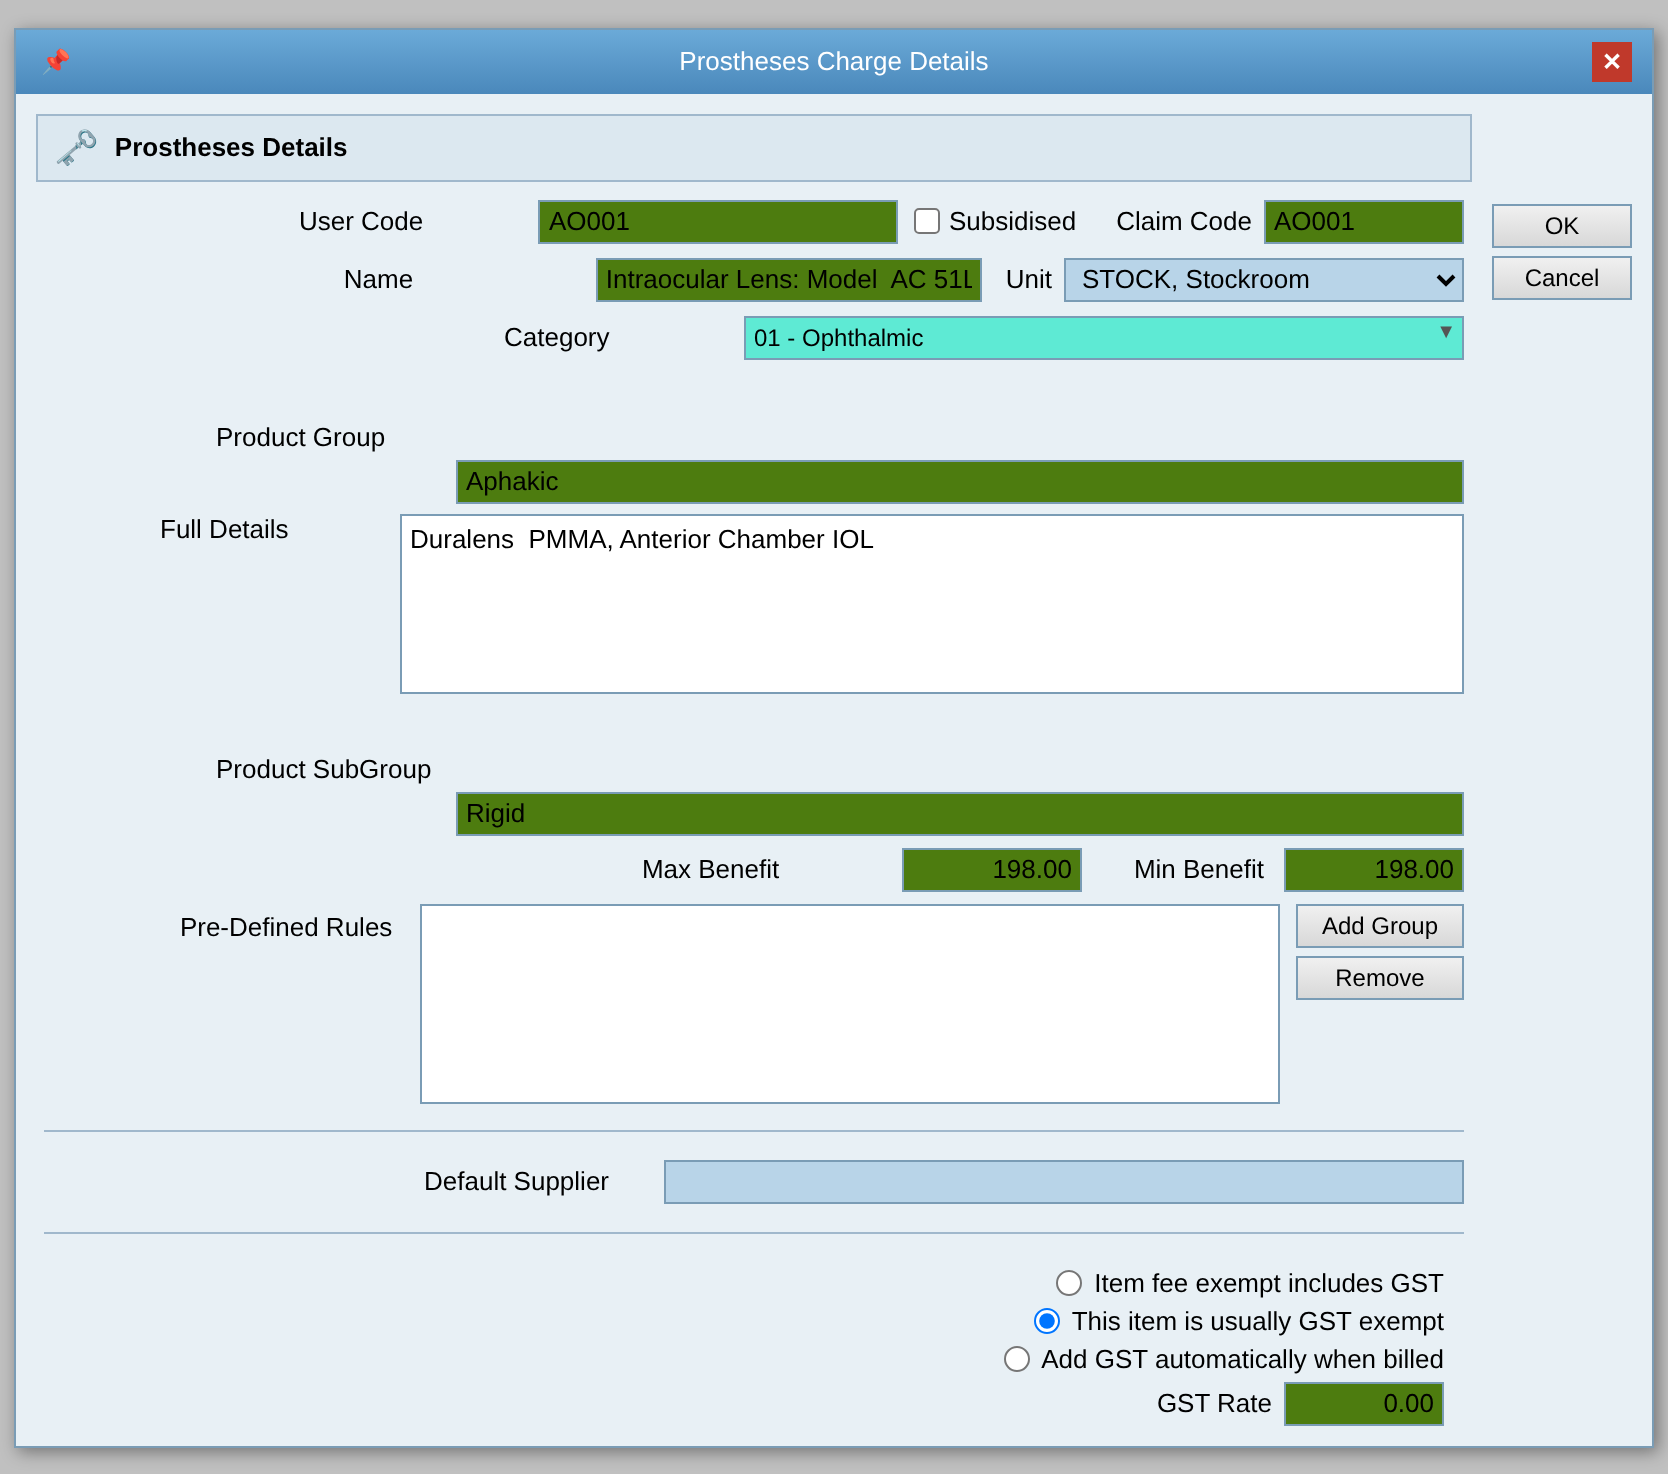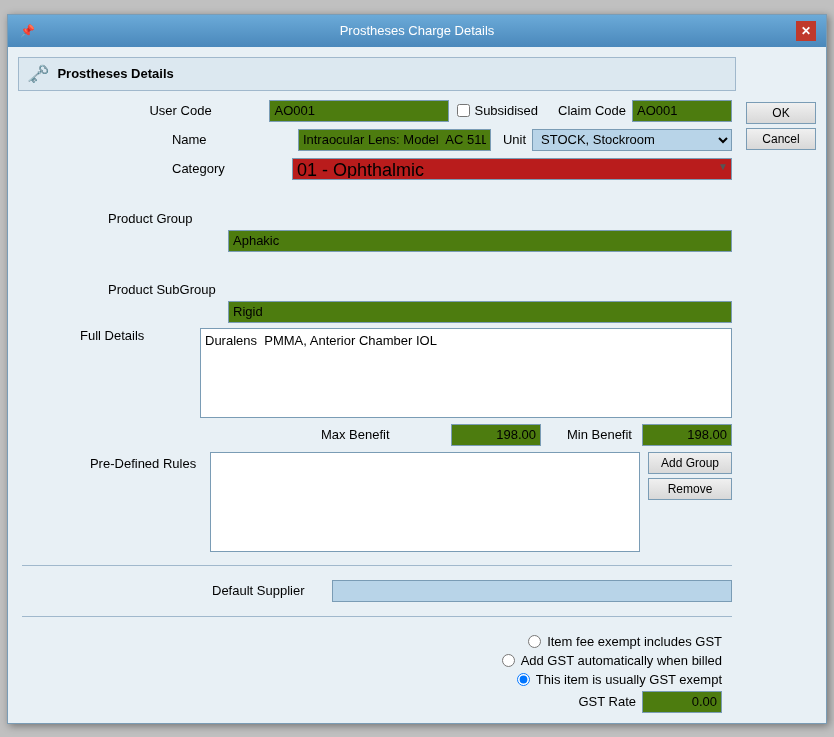--- a/index.html
+++ b/index.html
@@ -143,27 +143,27 @@
       background: #b8d4e8;
       border: 1px solid #7a9cb5;
       height: 22px;
       padding: 1px 4px;
       font-size: 13px;
       font-family: inherit;
       width: 200px;
       color: #000;
     }
     .category-select {
-      background: #b91c1c;
+      background: #5eead4;
       border: 1px solid #7a9cb5;
       height: 22px;
       padding: 1px 4px;
-      font-size: 18px;
-      font-family: inherit;
-      width: 440px;
+      font-size: 12px;
+      font-family: inherit;
+      width: 360px;
       appearance: none;
       -webkit-appearance: none;
       background-image: none;
     }
     .category-wrapper {
       position: relative;
       display: inline-block;
     }
     .category-wrapper::after {
       content: '▼';
@@ -324,28 +324,28 @@
               <option>01 - Ophthalmic</option>
             </select>
           </div>
         </div>
 
         <div class="form-row">
           <span class="form-label">Product Group</span>
           <input class="form-input input-full" type="text" value="Aphakic" style="">
         </div>
 
+        <div class="form-row full-details-row">
+          <span class="form-label">Full Details</span>
+          <textarea class="textarea-full" style="">Duralens  PMMA, Anterior Chamber IOL</textarea>
+        </div>
+
         <div class="form-row">
           <span class="form-label">Product SubGroup</span>
           <input class="form-input input-full" type="text" value="Rigid" style="">
-        </div>
-
-        <div class="form-row full-details-row">
-          <span class="form-label">Full Details</span>
-          <textarea class="textarea-full" style="">Duralens  PMMA, Anterior Chamber IOL</textarea>
         </div>
 
         <div class="form-row benefit-row">
           <span class="form-label">Max Benefit</span>
           <input class="form-input benefit-input" type="text" value="198.00" style="">
           <span style="margin-left:16px;">Min Benefit</span>
           <input class="form-input benefit-input" type="text" value="198.00" style="">
         </div>
 
         <div class="form-row" style="align-items:flex-start;">
@@ -367,26 +367,26 @@
         </div>
 
         <hr class="separator">
 
         <div class="gst-section">
           <div class="radio-row">
             <input type="radio" name="gst" id="gst1" style="">
             <label for="gst1">Item fee exempt includes GST</label>
           </div>
           <div class="radio-row">
+            <input type="radio" name="gst" id="gst3" checked="" style="">
+            <label for="gst3">This item is usually GST exempt</label>
+          </div>
+          <div class="radio-row">
             <input type="radio" name="gst" id="gst2" style="">
             <label for="gst2">Add GST automatically when billed</label>
-          </div>
-          <div class="radio-row">
-            <input type="radio" name="gst" id="gst3" checked="" style="">
-            <label for="gst3">This item is usually GST exempt</label>
           </div>
           <div class="gst-rate-row">
             <span>GST Rate</span>
             <input class="form-input gst-rate-input" type="text" value="0.00" style="">
           </div>
         </div>
 
       </div>
     </div>
 

